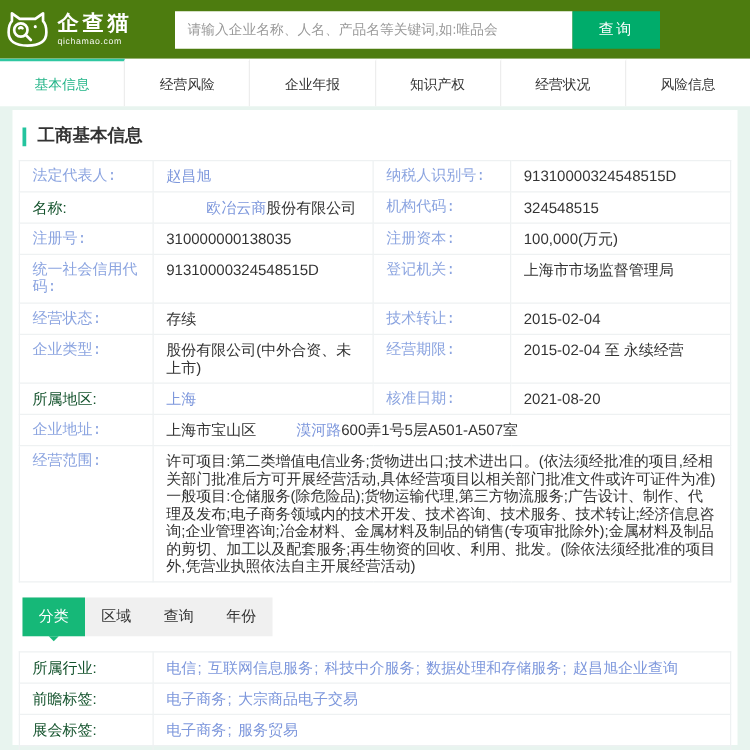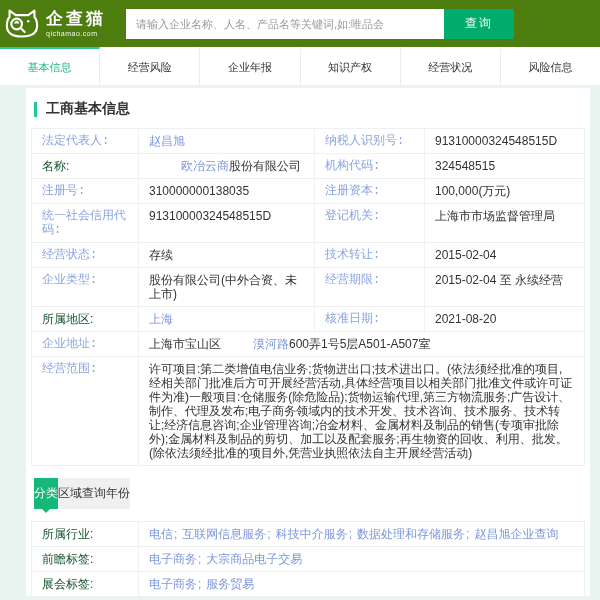--- a/index.html
+++ b/index.html
@@ -10,21 +10,21 @@
     position:relative;
     overflow:hidden;
     color:#333;
   }
   
   .header { height:47px; background:#4d7c0f; display:flex; align-items:center; padding:0 4px; }
   .logo { display:flex; align-items:center; color:#fff; cursor:pointer; }
   .logo-icon { width:36px; height:32px; margin-right:6px; display:flex; align-items:center; }
   .logo-text .cn { font-size:17px; font-weight:bold; letter-spacing:3px; line-height:1; }
   .logo-text .en { font-size:7px; letter-spacing:.5px; margin-top:3px; opacity:.95; }
-  .search { display:flex; margin-left:20px; }
+  .search { display:flex; margin-left:34px; }
   .search input {
     width:318px; height:30px; border:none; padding:0 10px; font-size:11px;
     outline:none; color:#333; border-radius:0;
     font-family:"Liberation Sans","DejaVu Sans",sans-serif;
   }
   .search input::placeholder { color:#999; }
   .search button {
     width:70px; height:30px; border:none; background:#00ac6b; color:#fff;
     font-size:12px; letter-spacing:2px; cursor:pointer;
     font-family:"Liberation Sans","DejaVu Sans",sans-serif;
@@ -34,39 +34,39 @@
   .nav-tab {
     flex:1; display:flex; align-items:center; justify-content:center;
     font-size:11px; color:#333; cursor:pointer;
     border-right:1px solid #ededed; border-top:2px solid transparent;
   }
   .nav-tab:last-child { border-right:none; }
   .nav-tab.active { color:#21b487; border-top-color:#2fc7a1; }
   
   .panel {
     position:absolute; left:10px; right:10px; top:88px; bottom:4px;
-    background:#fff; padding:8px 5px;margin-left:16px;
+    background:#fff; padding:8px 5px;
   }
   .section-title { display:flex; align-items:center; font-size:14px; font-weight:bold; color:#333; margin:4px 0 10px 3px; }
   .title-bar { width:3px; height:15px; background:#24c49e; margin-right:9px; }
   
   table { width:100%; border-collapse:collapse; table-layout:fixed; }
   td {
     border:1px solid #eef1f2; font-size:12px; line-height:14px;
     padding:5px 10px; vertical-align:top; word-break:break-all;
   }
   .lbl-blue { color:#8ba4e0;font-family:Liberation Mono, monospace; }
   .lbl-dark { color:#14532d; }
   .val { color:#333; }
   .link { color:#7d97dc; cursor:pointer; }
   .hl { color:#7d97dc;padding-left:32px; }
   .sep { color:#7d97dc; margin:0 5px 0 1px; }
   
   .subtabs { display:inline-flex; background:#f0f0f0; margin:12px 0 12px 3px; }
-  .subtab { padding:7px 0; font-size:12px; color:#333; cursor:pointer; position:relative;font-family:Liberation Serif, serif; }
+  .subtab { padding:7px 13px; font-size:12px; color:#333; cursor:pointer; position:relative;font-family:Liberation Serif, serif; }
   .subtab.active { background:#16b878; color:#fff; }
   .subtab.active::after {
     content:""; position:absolute; top:100%; left:50%; transform:translateX(-50%);
     border:4px solid transparent; border-top-color:#16b878;
   }
 </style>
 </head>
 <body>
 
 <div class="header">

